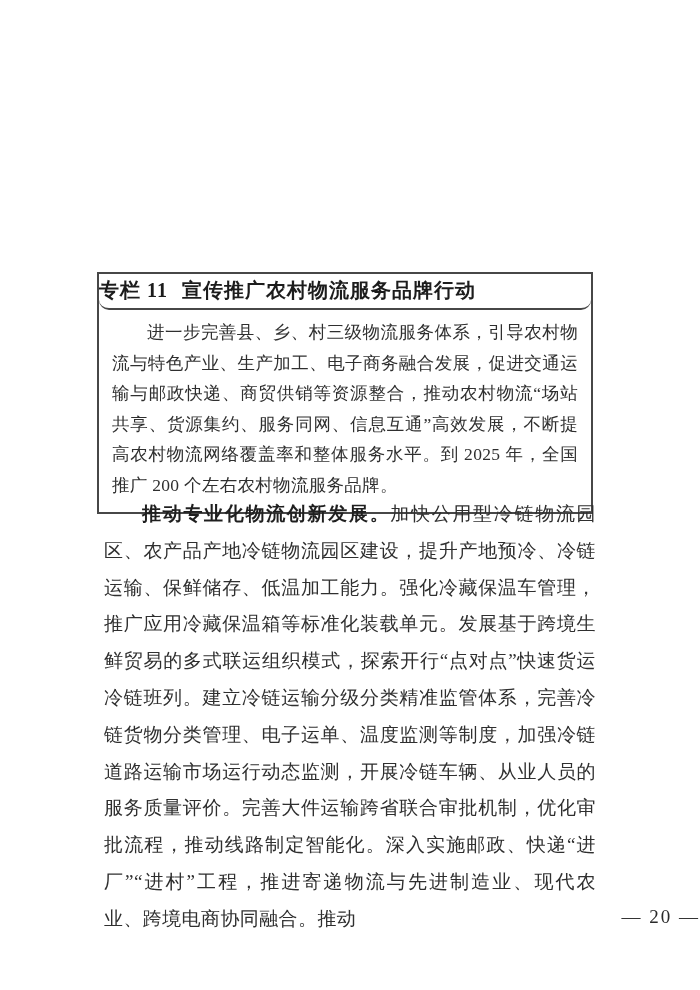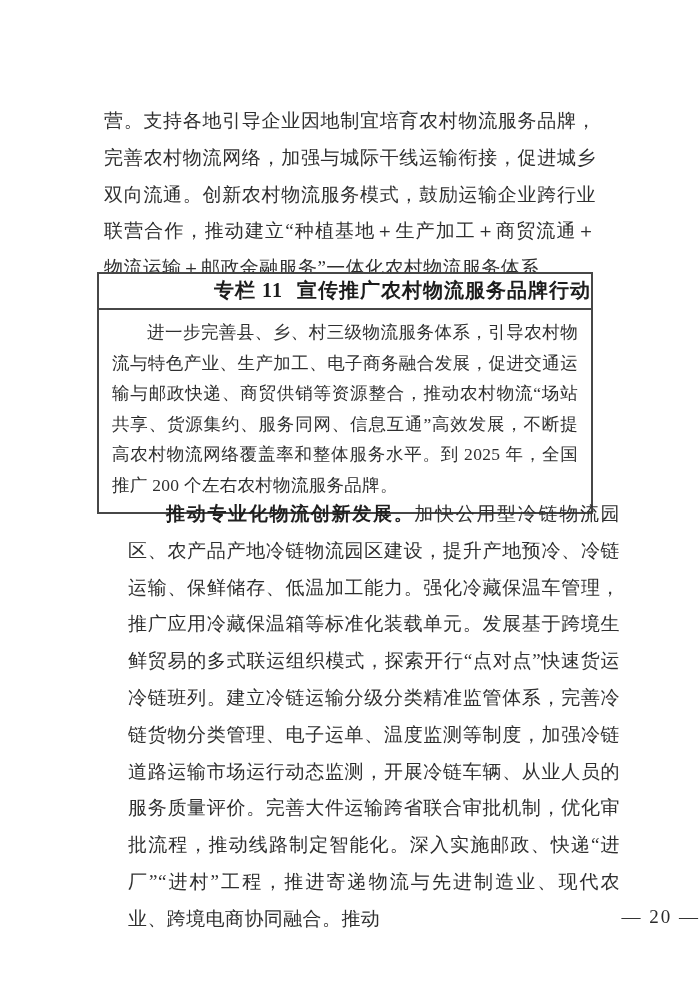--- a/index.html
+++ b/index.html
@@ -29,43 +29,43 @@
     text-align: justify;
     text-justify: inter-character;
     color: #2f2f2f;
   }
   .para-opening {
     top: 84px;
   }
   .para-coldchain {
     top: 477px;
     text-indent: 2em;
-    margin-left: 24px;
   }
   .para-coldchain .lead {
     font-weight: bold;
     color: #1f1f1f;
   }
   .column-box {
     position: absolute;
     left: 97px;
     top: 272px;
     width: 496px;
     border: 2px solid #474747;
     background: #ffffff;
     box-sizing: border-box;
   }
   .column-box .box-header {
     border-bottom: 2px solid #474747;
-    text-align: right;
+    text-align: left;
     font-weight: bold;
     font-size: 20px;
     color: #1c1c1c;
     padding: 3px 0 4px 0;
     letter-spacing: 1px;
+    border-radius: 10px;
   }
   .column-box .box-header .box-label {
     margin-right: 14px;
   }
   .column-box .box-body {
     padding: 7px 13px 11px 13px;
     font-size: 17.5px;
     line-height: 30.6px;
     letter-spacing: 0.3px;
     text-align: justify;
@@ -82,21 +82,20 @@
     font-size: 19px;
     letter-spacing: 2px;
     color: #2a2a2a;
   }
 </style>
 </head>
 <body>
 
 <div class="doc-page">
 
-  <p class="para para-opening">营。支持各地引导企业因地制宜培育农村物流服务品牌，完善农村物流网络，加强与城际干线运输衔接，促进城乡双向流通。创新农村物流服务模式，鼓励运输企业跨行业联营合作，推动建立“种植基地＋生产加工＋商贸流通＋物流运输＋邮政金融服务”一体化农村物流服务体系。</p>
 
   <div class="column-box">
     <div class="box-header">
       <span class="box-label">专栏 11</span><span>宣传推广农村物流服务品牌行动</span>
     </div>
     <div class="box-body">进一步完善县、乡、村三级物流服务体系，引导农村物流与特色产业、生产加工、电子商务融合发展，促进交通运输与邮政快递、商贸供销等资源整合，推动农村物流“场站共享、货源集约、服务同网、信息互通”高效发展，不断提高农村物流网络覆盖率和整体服务水平。到 2025 年，全国推广 200 个左右农村物流服务品牌。</div>
   </div>
 
   <p class="para para-coldchain">
     <span class="lead">推动专业化物流创新发展。</span><span>加快公用型冷链物流园区、农产品产地冷链物流园区建设，提升产地预冷、冷链运输、保鲜储存、低温加工能力。强化冷藏保温车管理，推广应用冷藏保温箱等标准化装载单元。发展基于跨境生鲜贸易的多式联运组织模式，探索开行“点对点”快速货运冷链班列。建立冷链运输分级分类精准监管体系，完善冷链货物分类管理、电子运单、温度监测等制度，加强冷链道路运输市场运行动态监测，开展冷链车辆、从业人员的服务质量评价。完善大件运输跨省联合审批机制，优化审批流程，推动线路制定智能化。深入实施邮政、快递“进厂”“进村”工程，推进寄递物流与先进制造业、现代农业、跨境电商协同融合。推动</span>

